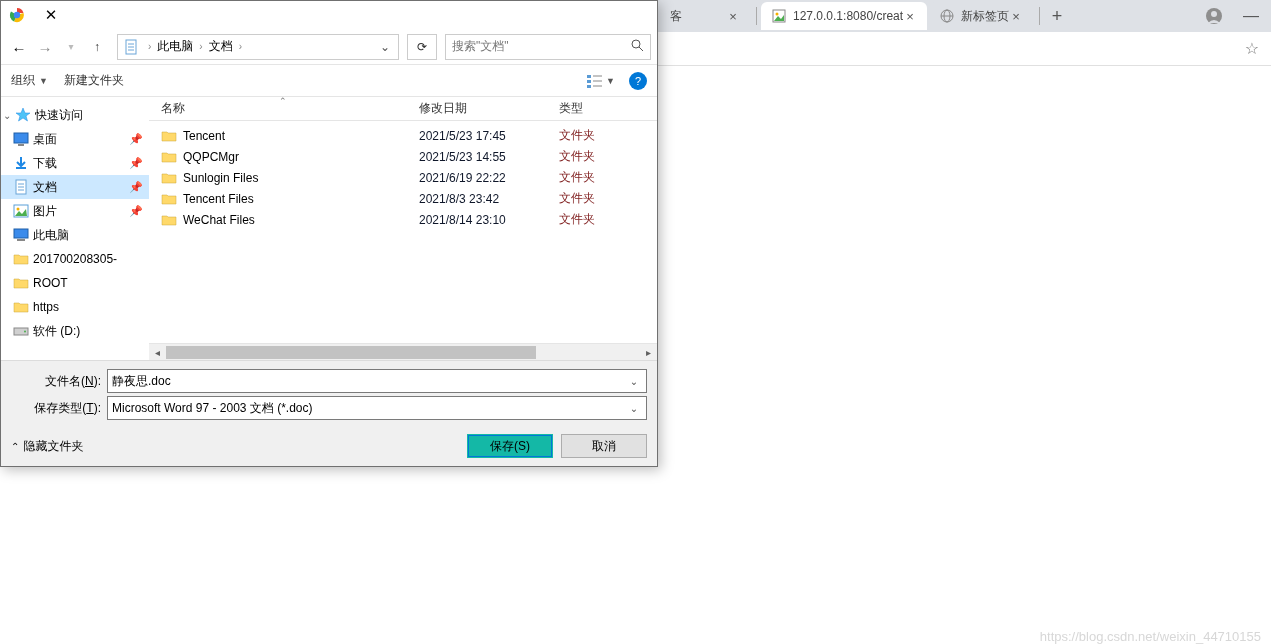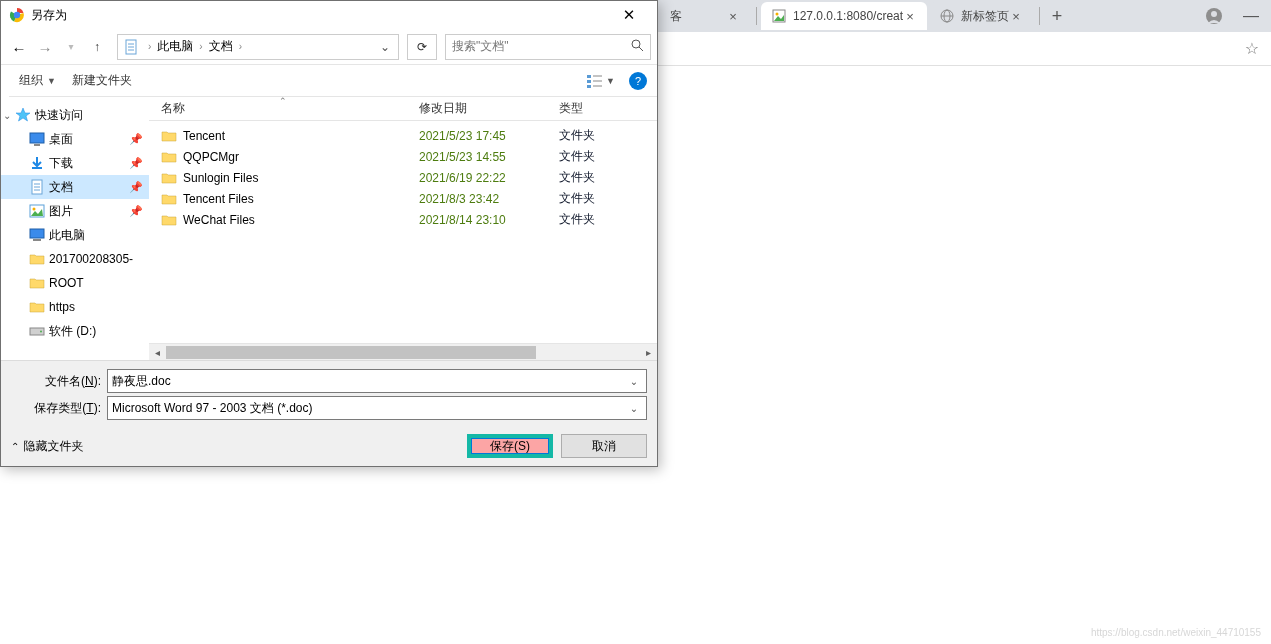--- a/index.html
+++ b/index.html
@@ -31,71 +31,71 @@
 .nav-up { width:24px; height:24px; display:flex; align-items:center; justify-content:center; color:#333; cursor:pointer; }
 .crumb-box { flex:1; height:26px; border:1px solid #ccc; display:flex; align-items:center; padding:0 4px; margin:0 6px; background:#fff; position:relative;}
 .crumb-icon { width:18px; height:18px; margin-right:4px; display:flex; align-items:center; justify-content:center;}
 .crumb { padding:0 2px; color:#000; cursor:pointer;}
 .crumb-sep { color:#888; padding:0 4px; font-size:10px;}
 .crumb-drop { margin-left:auto; width:18px; display:flex; align-items:center; justify-content:center; color:#555; cursor:pointer;}
 .refresh-btn { width:30px; height:26px; border:1px solid #ccc; display:flex; align-items:center; justify-content:center; cursor:pointer; color:#333;}
 .search-box { width:206px; height:26px; border:1px solid #ccc; display:flex; align-items:center; padding:0 6px; margin-left:6px; color:#777;}
 .search-box .ph { flex:1; }
 .search-box .sicon { color:#555; }
-.toolbar { height:32px; display:flex; align-items:center; padding:0 10px; gap:16px; border-bottom:1px solid #e5e5e5;margin-left:8px;}
+.toolbar { height:32px; display:flex; align-items:center; padding:0 10px; gap:16px; border-bottom:1px solid #e5e5e5;}
 .tool-item { display:flex; align-items:center; gap:4px; color:#333; cursor:pointer;}
 .tool-drop { font-size:9px; color:#555;}
 .tool-right { margin-left:auto; display:flex; align-items:center; gap:10px;}
 .view-btn { display:flex; align-items:center; gap:3px; border:0px solid #d0d0d0; padding:2px 4px; cursor:pointer;}
 .help-btn { width:18px; height:18px; border-radius:50%; background:#0078d7; color:#fff; display:flex; align-items:center; justify-content:center; font-size:11px; cursor:pointer;}
 
 .dlg-body { flex:1; display:flex; min-height:0;}
 .nav-pane { width:148px; border-right:0px solid #e5e5e5; overflow-y:auto; padding:6px 0;}
 .nav-item { display:flex; align-items:center; height:24px; padding:0 6px 0 14px; cursor:pointer; gap:4px; position:relative;}
-.nav-item.sub { padding-left:28px;}
+.nav-item.sub { padding-left:12px;}
 .nav-item.selected { background:#cce8ff;}
 .nav-item .exp { position:absolute; left:2px; font-size:10px; color:#666;}
 .nav-ico { width:16px; height:16px; display:flex; align-items:center; justify-content:center;}
 .nav-lbl { flex:1; white-space:nowrap; overflow:hidden; text-overflow:ellipsis; color:#000;}
 .pin { color:#8a8a8a; font-size:11px;}
 
 .file-area { flex:1; display:flex; flex-direction:column; min-width:0;}
 .cols { display:flex; height:24px; align-items:center; border-bottom:1px solid #e5e5e5; padding-left:12px; color:#333; position:relative;}
 .col { cursor:pointer; }
 .col-name { width:258px; display:flex; align-items:center; gap:6px;}
 .col-date { width:140px;}
 .col-type { width:80px;}
 .sort-top { position:absolute; left:130px; top:-1px; font-size:9px; color:#777;}
 .rows { flex:1; overflow:auto; padding:4px 0;}
 .row { display:flex; align-items:center; height:21px; padding-left:12px; cursor:pointer;}
 .fico { width:16px; height:16px; margin-right:6px;}
 .fname { width:236px; color:#000;}
-.fdate { width:140px; color:#4d7c0f;}
-.ftype { width:80px; color:#0f172a;}
+.fdate { width:140px; color:#0f172a;}
+.ftype { width:80px; color:#7f1d1d;}
 .hscroll { height:17px; border-top:1px solid #e5e5e5; background:#f0f0f0; position:relative;}
 .hscroll .lbtn, .hscroll .rbtn { position:absolute; top:0; width:17px; height:17px; display:flex; align-items:center; justify-content:center; color:#606060; cursor:pointer; font-size:10px;}
 .hscroll .lbtn { left:0;} .hscroll .rbtn { right:0;}
 .hscroll .thumb { position:absolute; left:17px; top:2px; height:13px; width:370px; background:#c2c2c2; border-radius:0px;}
 
 .dlg-bottom { background:#f0f0f0; border-top:1px solid #dcdcdc; padding:8px 10px;}
 .field-row { display:flex; align-items:center; margin-bottom:3px;}
 .field-lbl { width:96px; text-align:right; padding-right:6px; color:#000;}
 .field-lbl u { text-decoration:underline;}
 .field-input { flex:1; height:24px; border:1px solid #7a7a7a; padding:0 4px; background:#fff; display:flex; align-items:center;}
 .field-input.combo { }
 .field-input .val { flex:1; color:#000;}
 .field-input .dd { width:16px; text-align:center; color:#555; cursor:pointer; font-size:10px;}
 .dlg-actions { display:flex; align-items:center; margin-top:14px;}
 .hide-folders { display:flex; align-items:center; gap:4px; color:#000; cursor:pointer;}
 .btns { margin-left:auto; display:flex; gap:8px;}
 .btn { width:86px; height:24px; border:1px solid #adadad; background:#e1e1e1; display:flex; align-items:center; justify-content:center; cursor:pointer;}
-.btn.primary { border:4px solid #14b8a6; box-shadow:inset 0 0 0 1px #0078d7; background:#fca5a5;}
+.btn.primary { border:1px solid #14b8a6; box-shadow:inset 0 0 0 1px #0078d7; background:#14b8a6;}
 
 .folder-svg { fill:#ffd96a; stroke:#caa53b; stroke-width:.5;}
-.watermark { position:absolute; right:10px; bottom:6px; color:#d7d7d7; font-size:10px; }
+.watermark { position:absolute; right:10px; bottom:0; color:#d7d7d7; font-size:13px; }
 .chrome-logo circle{stroke:none}
 </style>
 </head>
 <body>
 
 <div class="browser-bar">
   <div class="tab">
     <span class="tab-title">客</span>
     <span class="tab-close">×</span>
   </div>
@@ -145,21 +145,20 @@
       <svg class="chrome-logo" width="16" height="16" viewBox="0 0 16 16">
           <circle cx="8" cy="8" r="7" fill="#fff"></circle>
           <path d="M8 1 A7 7 0 0 1 14.5 6 L8 6 Z" fill="#ea4335"></path>
           <path d="M14.5 6 A7 7 0 0 1 5 14.5 L8 8 Z" fill="#fbbc05"></path>
           <path d="M5 14.5 A7 7 0 0 1 2 4.5 L8 8 Z" fill="#34a853"></path>
           <circle cx="8" cy="8" r="3.2" fill="#4285f4"></circle>
           <circle cx="8" cy="8" r="2.2" fill="#fff" fill-opacity="0"></circle>
           <circle cx="8" cy="8" r="3.2" fill="none" stroke="#fff" stroke-width="1.2"></circle>
         </svg>
     </span>
-    <span class="dlg-title-text">另存为</span>
     <span class="dlg-close">✕</span>
   </div>
 
   <div class="dlg-nav">
     <span class="nav-arrow active">←</span>
     <span class="nav-arrow">→</span>
     <span class="nav-arrow" style="font-size:10px;color:#bbb">▾</span>
     <span class="nav-up">↑</span>
     <div class="crumb-box">
       <span class="crumb-icon">

